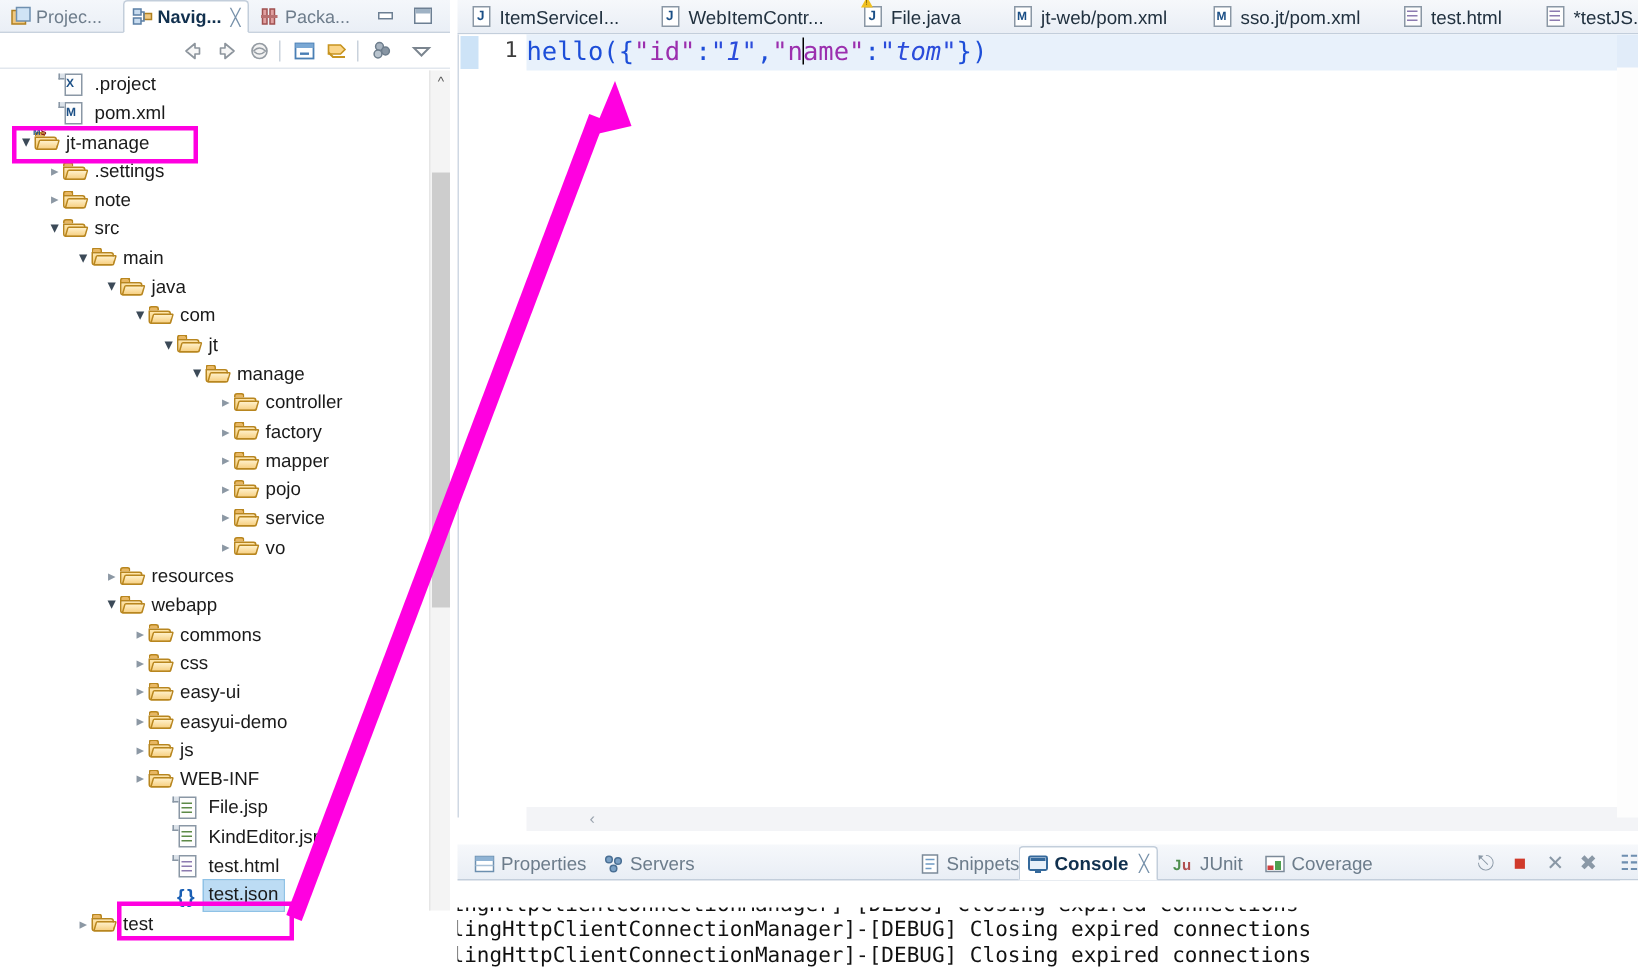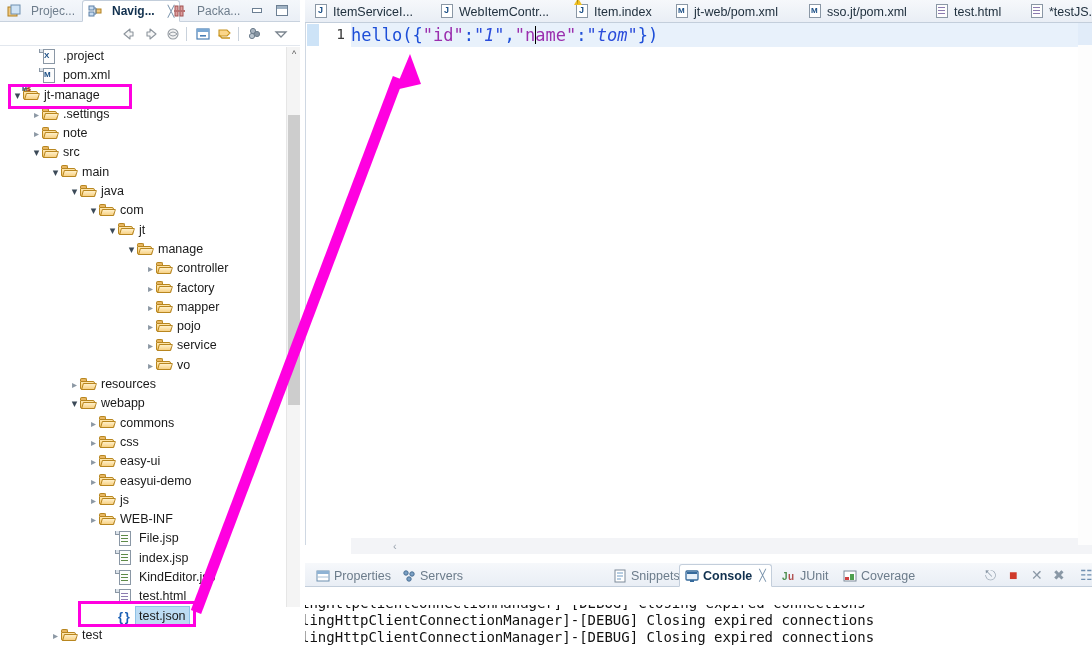--- a/index.html
+++ b/index.html
@@ -19,21 +19,21 @@
     position: absolute; left: 0; top: 0; width: 300px; height: 648px;
     background: #ffffff;
   }
   .view-tabbar {
     position: absolute; left: 0; top: 0; width: 300px; height: 22px;
     background: linear-gradient(to bottom,#f4f7fb 0%,#eaeff6 100%);
     border-bottom: 1px solid #c8d2de;
   }
   .vtab {
     position: absolute; top: 0; height: 22px;
-    display: flex; align-items: center; gap: 10px;
+    display: flex; align-items: center; gap: 3px;
     padding: 0 5px; font-size: 12px; color: #4a6580;
     white-space: nowrap;
     text-align: right;
   }
   .vtab.inactive { color: #6e7d8c; }
   .vtab.active {
     background: #ffffff;
     border: 1px solid #c3cedb; border-bottom: 1px solid #fff;
     border-radius: 3px 3px 0 0;
     color: #11304e; font-weight: bold;
@@ -509,29 +509,20 @@
               </span></span></span>
           <span class="tlabel">File.jsp</span>
         </div>
         <div class="trow" style="padding-left: 107px;">
           <span class="twist"></span>
           <span class="ticon"><span class="ic-file"><span class="pg"></span><span class="fold"></span><span class="lines" style="--c:#5d8a47">
                 <i style="background:#5d8a47"></i>
                 <i style="background:#5d8a47"></i>
                 <i style="background:#5d8a47"></i>
               </span></span></span>
-          <span class="tlabel">index.jsp</span>
-        </div>
-        <div class="trow" style="padding-left: 107px;">
-          <span class="twist"></span>
-          <span class="ticon"><span class="ic-file"><span class="pg"></span><span class="fold"></span><span class="lines" style="--c:#5d8a47">
-                <i style="background:#5d8a47"></i>
-                <i style="background:#5d8a47"></i>
-                <i style="background:#5d8a47"></i>
-              </span></span></span>
           <span class="tlabel">KindEditor.jsp</span>
         </div>
         <div class="trow" style="padding-left: 107px;">
           <span class="twist"></span>
           <span class="ticon"><span class="ic-file"><span class="pg"></span><span class="fold"></span><span class="lines" style="--c:#8c7bb0">
                 <i style="background:#8c7bb0"></i>
                 <i style="background:#8c7bb0"></i>
                 <i style="background:#8c7bb0"></i>
               </span></span></span>
           <span class="tlabel">test.html</span>
@@ -561,21 +552,21 @@
         <div class="etab" style="left: 4px;">
           <span class="etab-icon"><span class="ic-java"><span class="pg"></span><span class="j">J</span></span></span>
           <span>ItemServiceI...</span>
         </div>
         <div class="etab" style="left: 130px;">
           <span class="etab-icon"><span class="ic-java"><span class="pg"></span><span class="j">J</span></span></span>
           <span>WebItemContr...</span>
         </div>
         <div class="etab" style="left: 265px;">
           <span class="etab-icon"><span class="ic-java"><span class="pg"></span><span class="j">J</span><span class="ic-warn"></span></span></span>
-          <span>Item.index</span>
+          <span>File.java</span>
         </div>
         <div class="etab" style="left: 365px;">
           <span class="etab-icon"><span class="ic-maven"><span class="pg"></span><span class="m">M</span></span></span>
           <span>jt-web/pom.xml</span>
         </div>
         <div class="etab" style="left: 498px;">
           <span class="etab-icon"><span class="ic-maven"><span class="pg"></span><span class="m">M</span></span></span>
           <span>sso.jt/pom.xml</span>
         </div>
         <div class="etab" style="left: 625px;">

